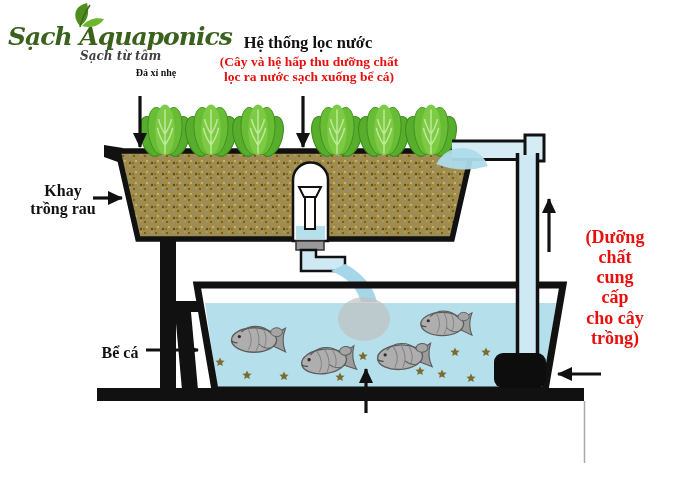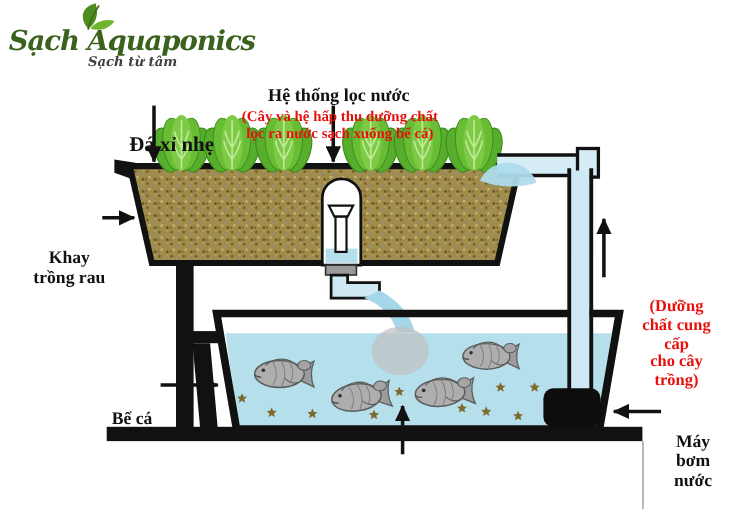--- a/index.html
+++ b/index.html
@@ -1,28 +1,28 @@
 <!DOCTYPE html>
 <html><head>
 <meta charset="utf-8">
 <style>
   html,body{margin:0;padding:0;background:#fff;}
   #stage{position:relative;width:680px;height:463px;background:#fff;overflow:hidden;
          font-family:"Liberation Serif",serif;}
   #diagram{position:absolute;left:0;top:0;}
   .lbl{position:absolute;font-weight:700;color:#111;text-align:center;
-       white-space:pre-line;line-height:1.12;font-size:16px;transform:translateX(-50%);margin-top:44px;}
+       white-space:pre-line;line-height:1.12;font-size:16px;transform:translateX(-50%);}
   .lbl.red{color:#e8100c;font-size:13.5px;}
-  #lbl-media{left:156px;top:77px;font-size:19px;}
+  #lbl-media{left:156px;top:67px;font-size:10px;}
   #lbl-filter-title{left:308px;top:34px;font-size:16.5px;}
   #lbl-filter-note{left:309px;top:54px;}
   #lbl-growbed{left:63px;top:182px;}
   #lbl-watersupply{left:616px;top:190px;}
-  #lbl-watersupply-note{left:615px;top:227px;font-size:15px;}
-  #lbl-fishtank{left:120px;top:328px;}
+  #lbl-watersupply-note{left:615px;top:227px;font-size:18px;}
+  #lbl-fishtank{left:120px;top:344px;}
   #lbl-pump{left:630px;top:349px;}
   #lbl-waste{left:366px;top:413px;}
   #logo{position:absolute;left:8px;top:2px;width:210px;height:62px;}
   #logo-leaf{position:absolute;left:52px;top:0;}
   #logo-title{margin-top:22px;font-family:"DejaVu Serif",serif;font-style:italic;font-weight:700;
               font-size:25px;color:#3a621c;line-height:1;letter-spacing:-1px;white-space:nowrap;}
   #logo-tagline{margin:0 0 0 72px;font-family:"DejaVu Serif",serif;font-style:italic;font-weight:700;
                 font-size:12px;color:#404040;}
 </style>
 </head>
@@ -158,16 +158,14 @@
 
   <div class="lbl" id="lbl-media">Đá xỉ nhẹ</div>
   <div class="lbl" id="lbl-filter-title">Hệ thống lọc nước</div>
   <div class="lbl" id="lbl-growbed">Khay
 trồng rau</div>
   <div class="lbl red" id="lbl-filter-note">(Cây và hệ hấp thu dưỡng chất
 lọc ra nước sạch xuống bể cá)</div>
   <div class="lbl red" id="lbl-watersupply-note">(Dưỡng chất cung cấp
 cho cây trồng)</div>
   <div class="lbl" id="lbl-fishtank">Bể cá</div>
-  <div class="lbl" id="lbl-pump">Máy bơm
-nước</div>
 
 </div>
 
 </body></html>

